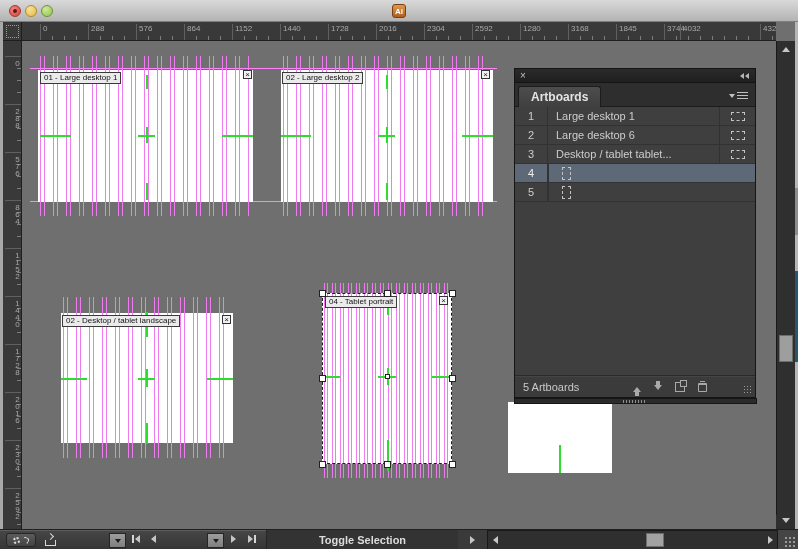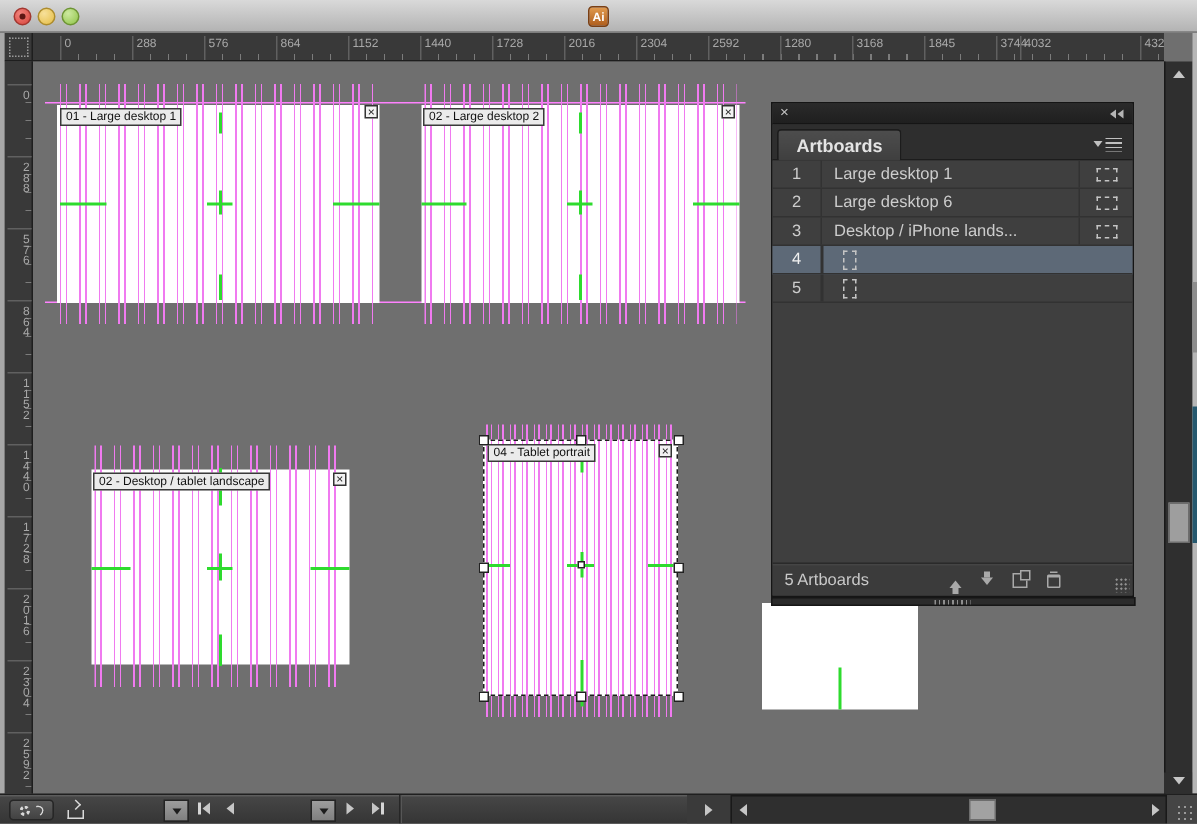--- a/index.html
+++ b/index.html
@@ -287,21 +287,21 @@
       </div>
       <div class="prow">
         <div class="pnum">2</div>
         <div class="pname">Large desktop 6</div>
         <div class="picon">
             <i class="abicon land"></i>
           </div>
       </div>
       <div class="prow">
         <div class="pnum">3</div>
-        <div class="pname">Desktop / iPhone lands...</div>
+        <div class="pname">Desktop / tablet tablet...</div>
         <div class="picon">
             <i class="abicon land"></i>
           </div>
       </div>
       <div class="prow selected">
         <div class="pnum">4</div>
         <div class="picon">
             <i class="abicon port"></i>
           </div>
       </div>
@@ -363,20 +363,21 @@
         <i></i>
       </div>
     <div class="navbtn" style="left:231px;">
       <i class="tri-r"></i>
     </div>
     <div class="navbtn" style="left:248px;">
       <i class="tri-r"></i>
         <i class="navbar"></i>
     </div>
     <div class="divider" style="left:266px;"></div>
+    <div class="statussection">Toggle Selection</div>
     <div class="stepbtn">
         <i class="tri-r"></i>
       </div>
     <div class="hsb">
       <div class="left">
           <i class="tri-l"></i>
         </div>
       <div class="hthumb"></div>
       <div class="right">
           <i class="tri-r"></i>

